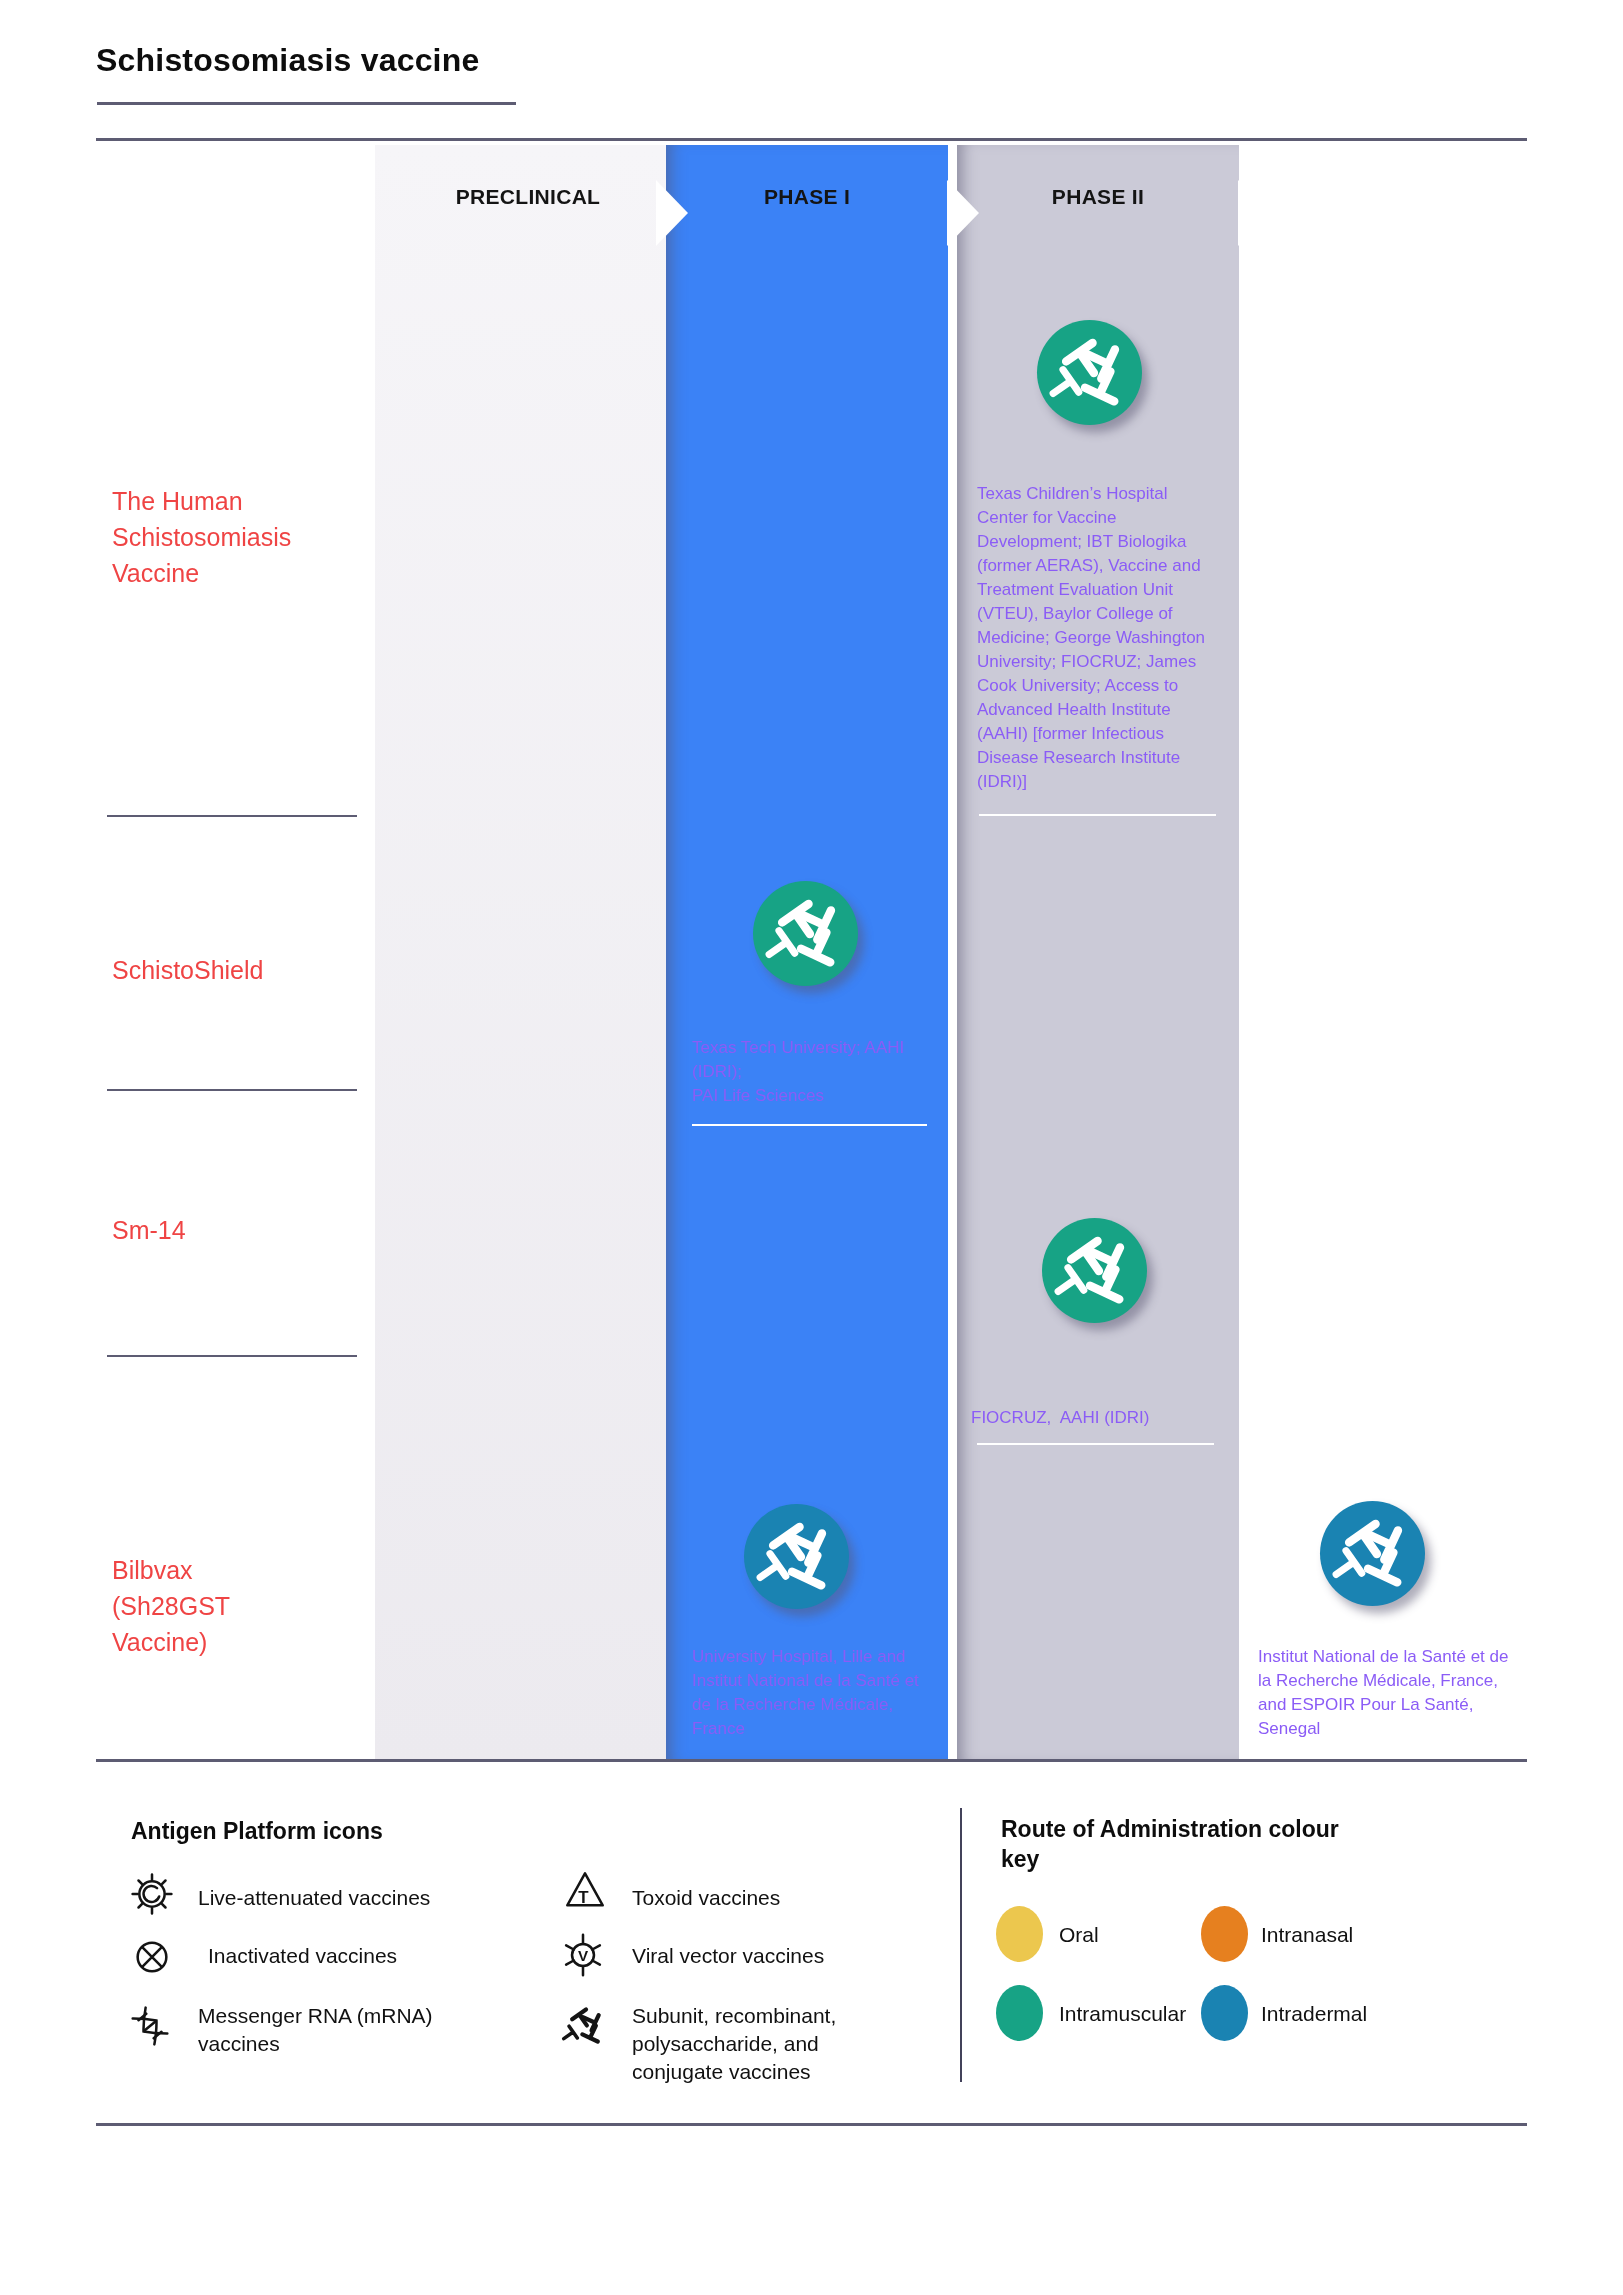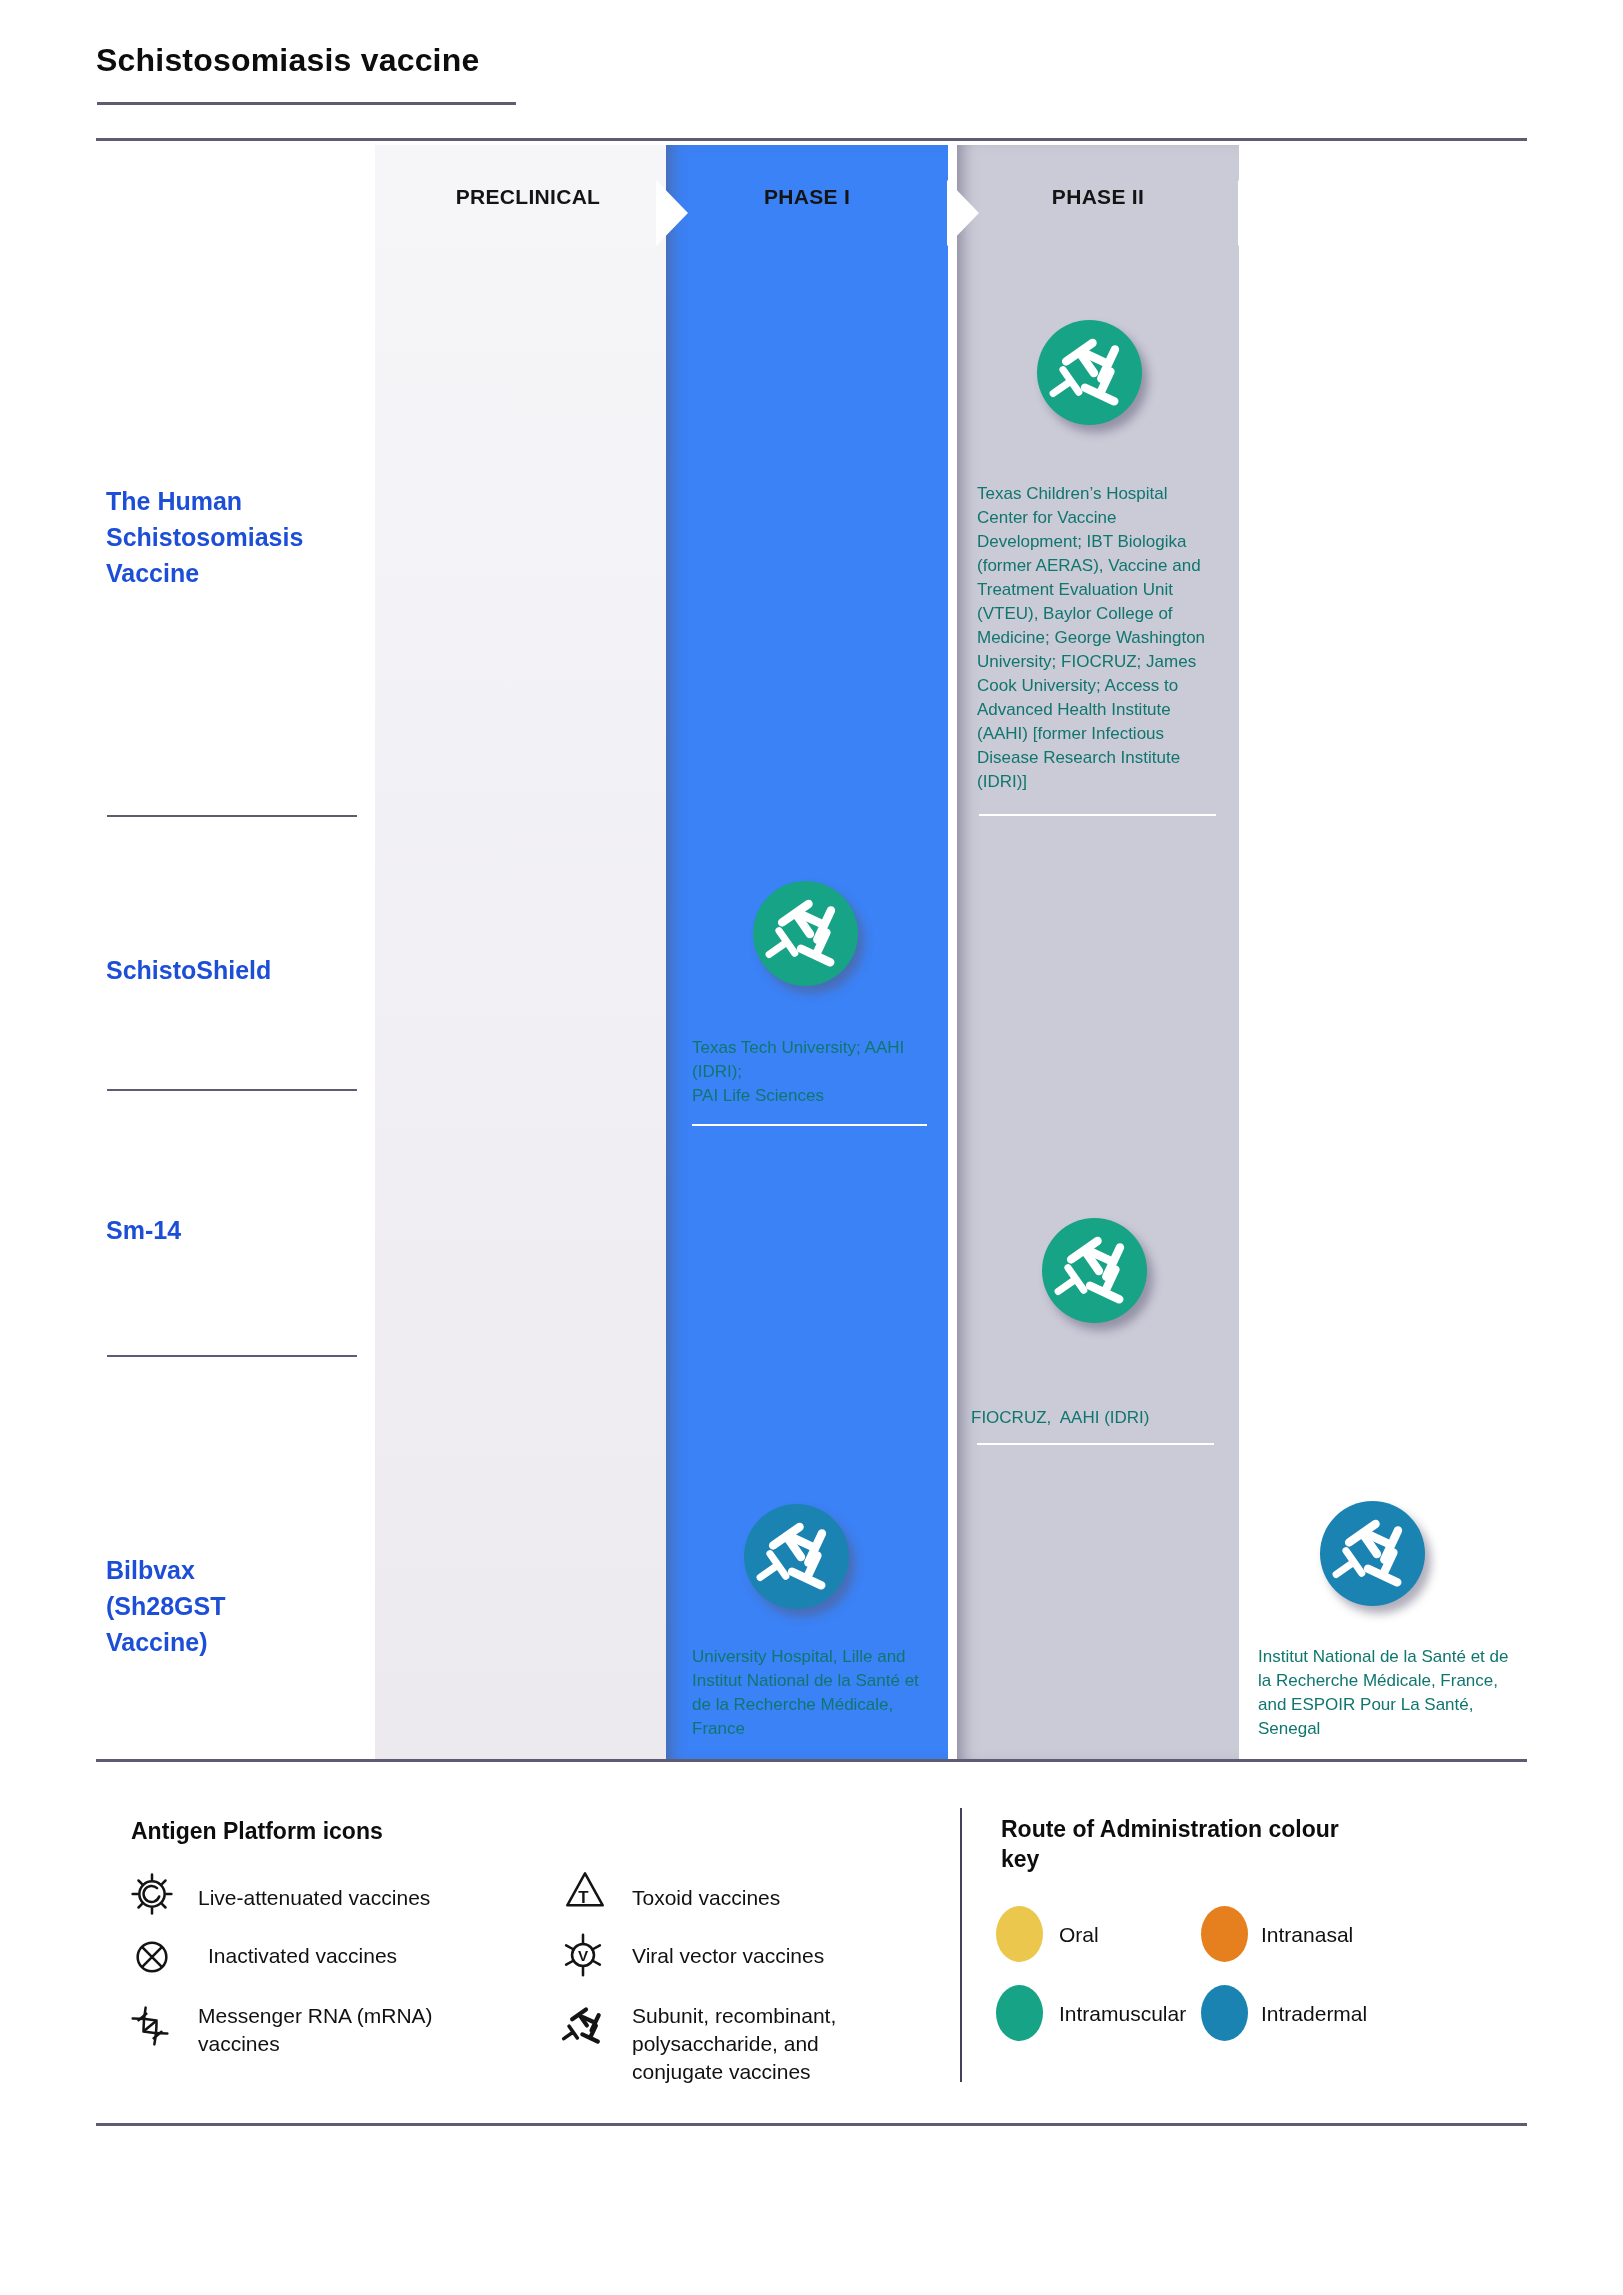--- a/index.html
+++ b/index.html
@@ -19,29 +19,29 @@
   .col-p1{left:666px;width:282px;background:#3b82f6;box-shadow:inset 13.5px 0 15px -8.5px rgba(88,85,112,.55);}
   .col-p2{left:957px;width:282px;background:#cbcad7;box-shadow:inset 13.5px 0 15px -8.5px rgba(88,85,112,.55);}
   .col-p3{left:1248px;width:279px;background:#b4b2c3;box-shadow:inset 13.5px 0 15px -8.5px rgba(80,77,102,.6);}
   .phase-label{position:absolute;top:40px;left:0;width:100%;text-align:center;
                font-size:21px;font-weight:bold;letter-spacing:0.3px;color:#141414;}
   .arrow{position:absolute;top:35px;width:32px;height:66px;background:#ffffff;
          clip-path:polygon(0 0,100% 50%,0 100%);
          filter:drop-shadow(5px 6px 5px rgba(90,87,115,0.55));}
   .arrow-1{left:656px;} .arrow-2{left:947px;} .arrow-3{left:1238px;}
   
-  .row-label{position:absolute;left:106px;font-size:25px;font-weight:bold;line-height:36px;color:#1d4ed8;}
+  .row-label{position:absolute;left:112px;font-size:25px;font-weight:normal;line-height:36px;color:#ef4444;}
   .row-sep{position:absolute;left:107px;width:250px;height:1.7px;background:#5d5c73;}
   .white-sep{position:absolute;height:1.7px;background:#ffffff;}
   
   .vax-icon{position:absolute;width:105px;height:105px;border-radius:50%;
             box-shadow:6px 7.6px 10px rgba(88,85,112,.48);}
   .vax-icon svg{display:block;width:105px;height:105px;}
   
-  .org{position:absolute;font-size:17px;line-height:24px;color:#0f766e;white-space:pre-wrap;}
+  .org{position:absolute;font-size:17px;line-height:24px;color:#8b5cf6;white-space:pre-wrap;}
   
   .legend-h{position:absolute;font-size:23px;font-weight:bold;color:#0d0d0d;line-height:30px;}
   .legend-item-label{position:absolute;font-size:21px;line-height:28px;color:#111;}
   .legend-icon{position:absolute;width:54px;height:54px;}
   .legend-icon svg{display:block;width:54px;height:54px;}
   .v-divider{left:960px;top:1808px;width:1.7px;height:274px;background:#43425a;}
   .route-dot{position:absolute;width:47px;height:56px;border-radius:50%;}
 </style>
 </head>
 <body>

